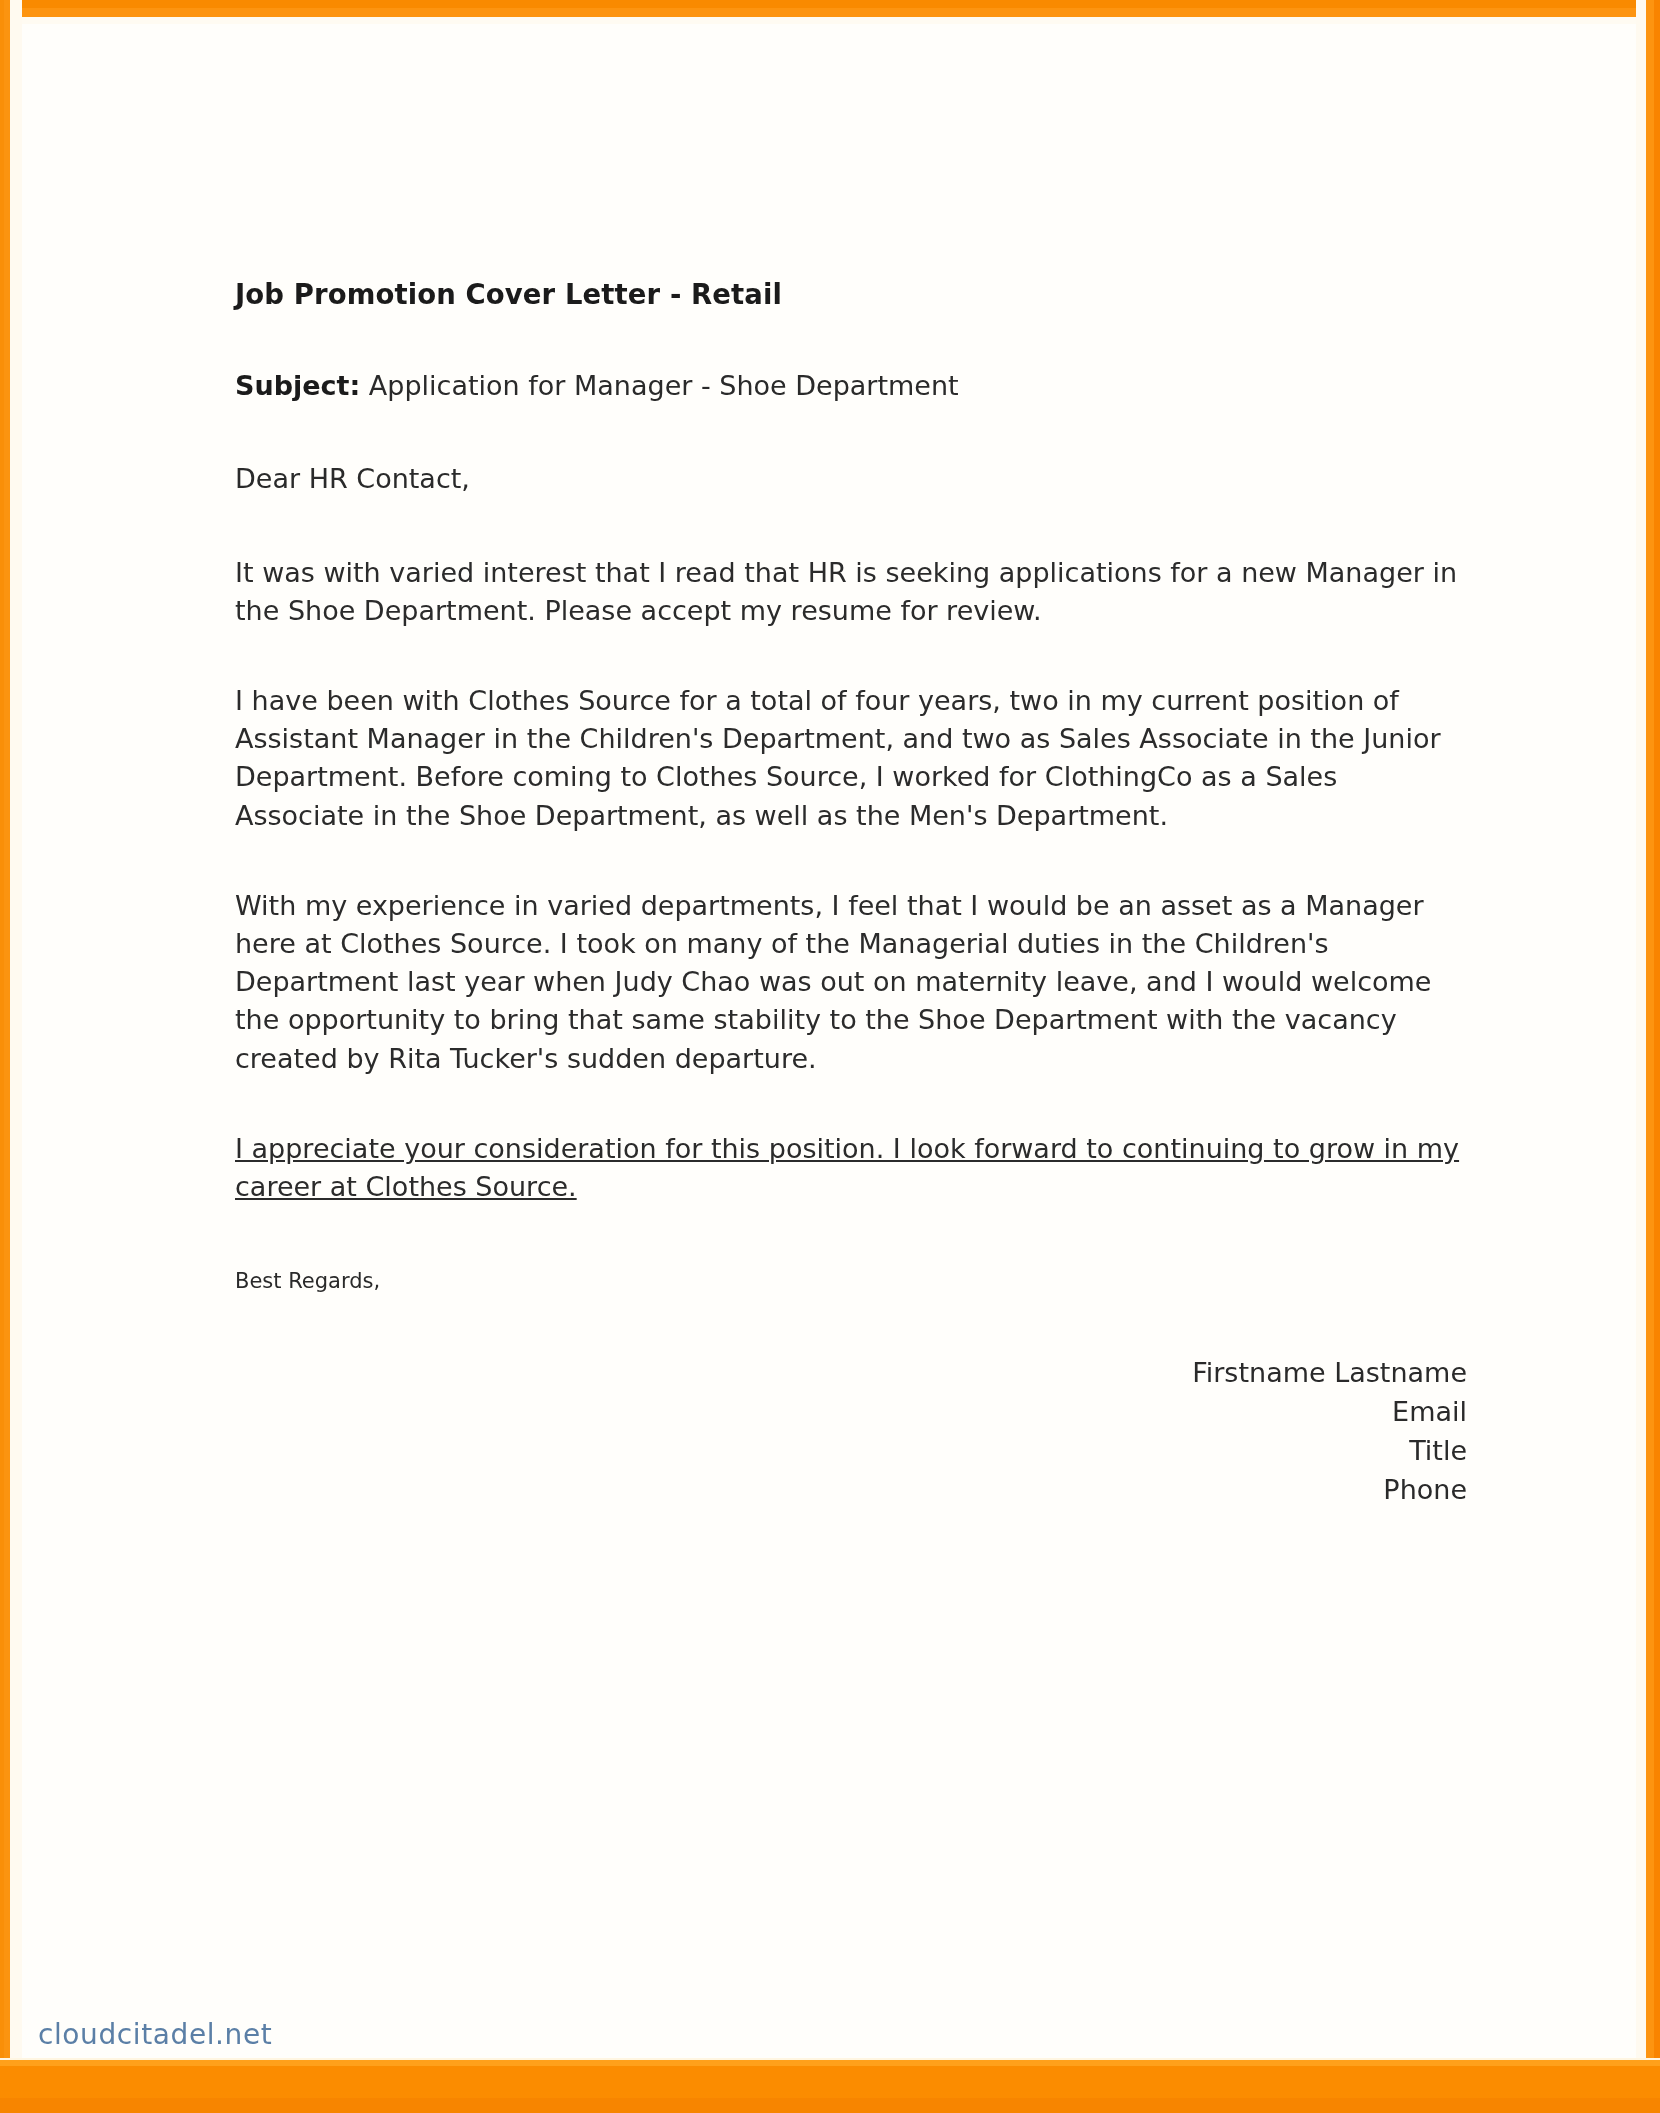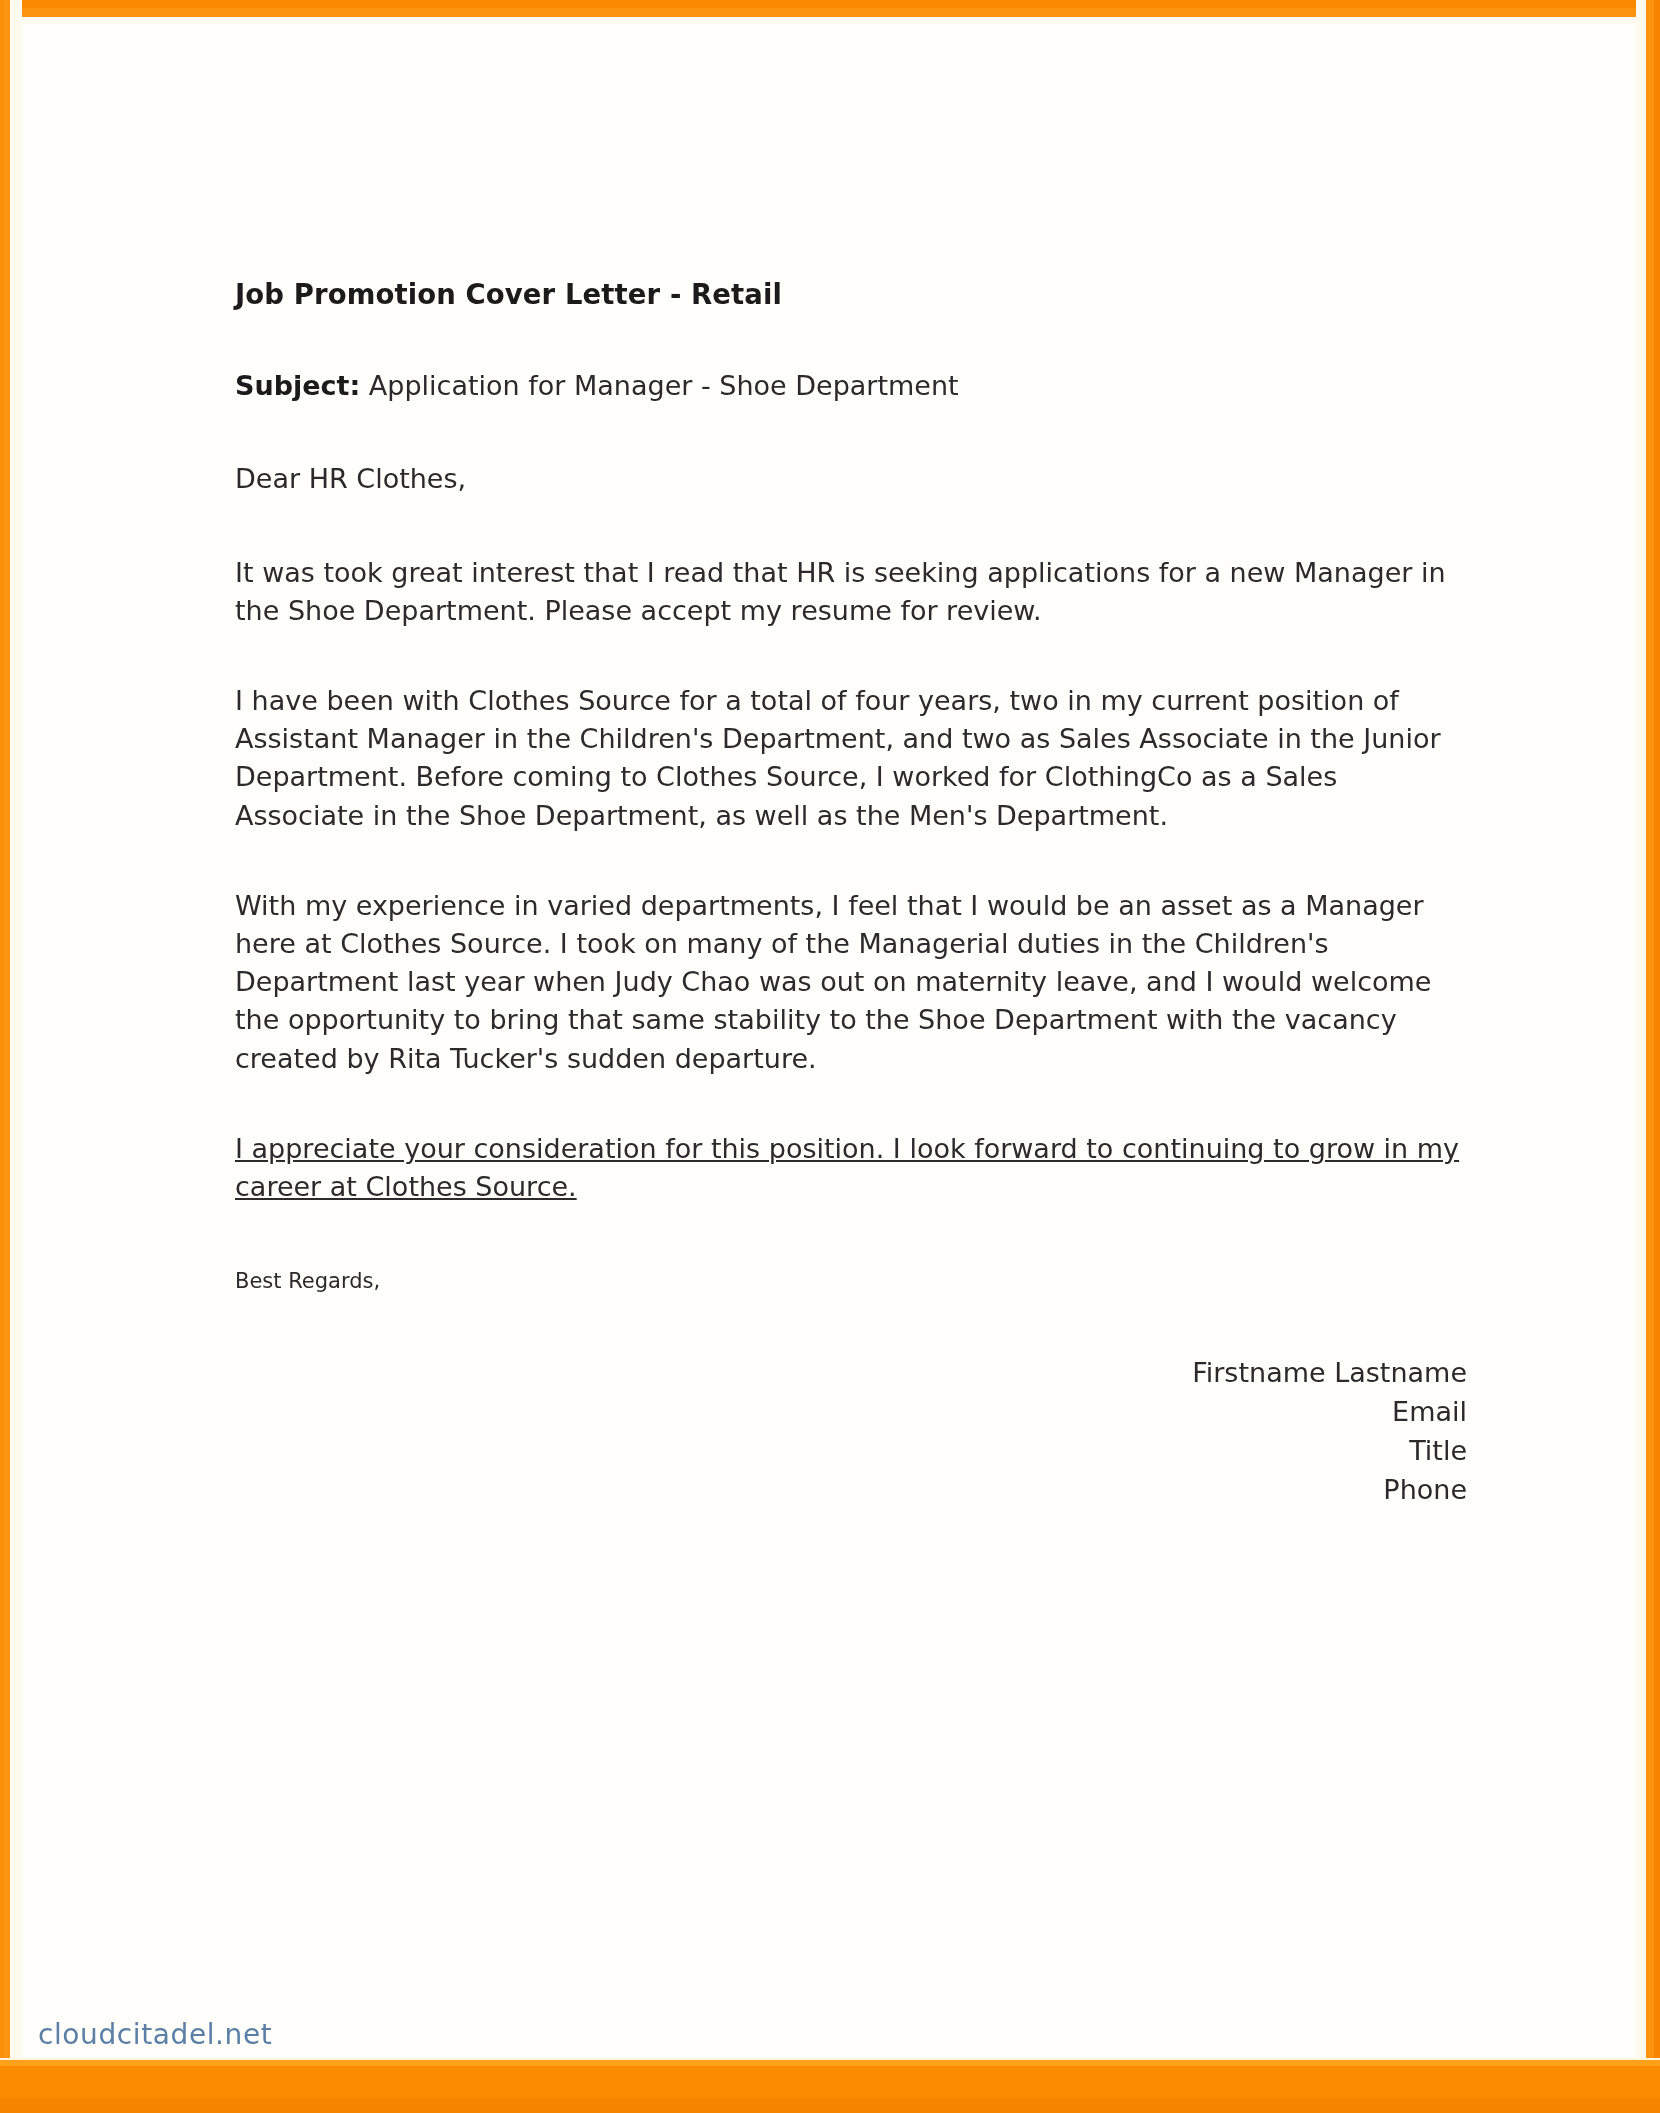--- a/index.html
+++ b/index.html
@@ -156,23 +156,23 @@
 <div id="page-frame">
 
   <div id="paper">
 
     <div id="letter">
 
       <h1 class="letter-title">Job Promotion Cover Letter - Retail</h1>
 
       <p class="subject-line"><span class="subject-label">Subject:</span><span> Application for Manager - Shoe Department</span></p>
 
-      <p class="salutation">Dear HR Clothes,</p>
+      <p class="salutation">Dear HR Contact,</p>
 
-      <p class="para">It was took great interest that I read that HR is seeking applications for a new Manager in the Shoe Department. Please accept my resume for review.</p>
+      <p class="para">It was with varied interest that I read that HR is seeking applications for a new Manager in the Shoe Department. Please accept my resume for review.</p>
 
       <p class="para">I have been with Clothes Source for a total of four years, two in my current position of Assistant Manager in the Children's Department, and two as Sales Associate in the Junior Department. Before coming to Clothes Source, I worked for ClothingCo as a Sales Associate in the Shoe Department, as well as the Men's Department.</p>
 
       <p class="para">With my experience in varied departments, I feel that I would be an asset as a Manager here at Clothes Source. I took on many of the Managerial duties in the Children's Department last year when Judy Chao was out on maternity leave, and I would welcome the opportunity to bring that same stability to the Shoe Department with the vacancy created by Rita Tucker's sudden departure.</p>
 
       <p class="para" style="margin-bottom:62px;text-decoration:underline;">I appreciate your consideration for this position. I look forward to continuing to grow in my career at Clothes Source.</p>
 
       <p class="closing">Best Regards,</p>
 
       <div class="signature-block">

